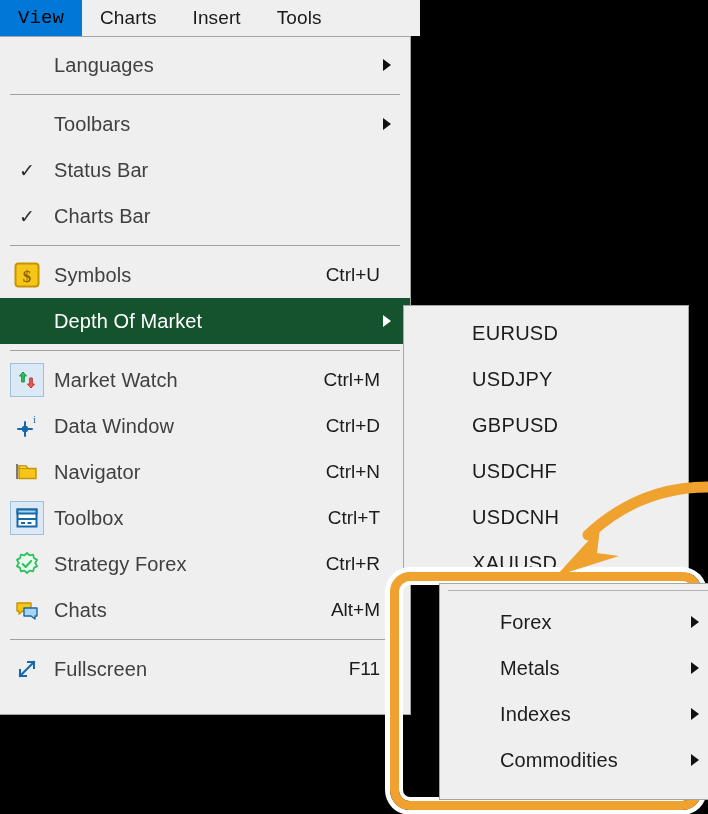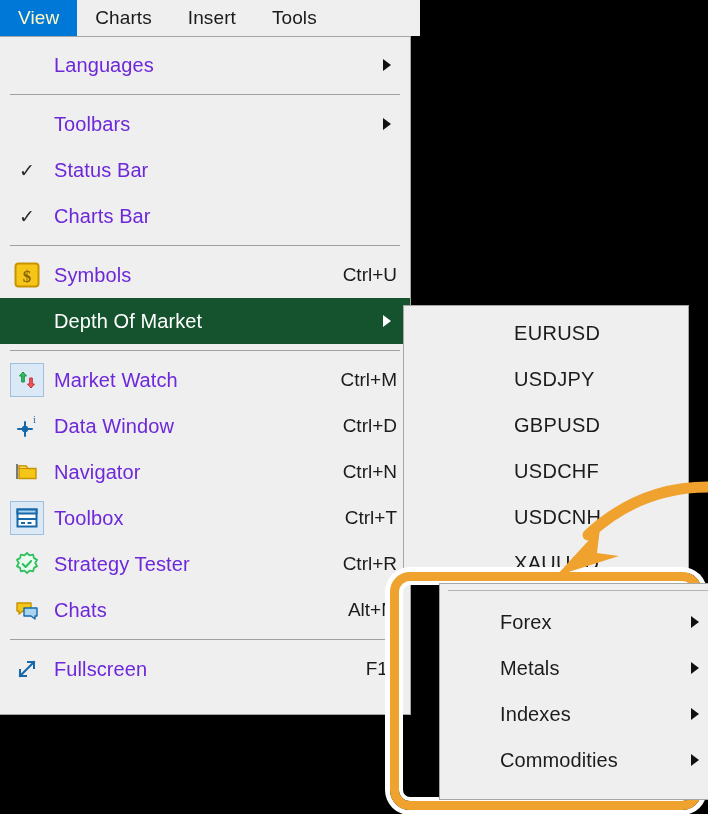--- a/index.html
+++ b/index.html
@@ -34,21 +34,22 @@
     justify-content: center;
     padding: 0 18px;
     font-size: 19px;
     color: #1a1a1a;
     letter-spacing: .1px;
     height: 36px;
     box-sizing: border-box;
   }
   .menubar-item.active {
     background: #0078d7;
-    color: #fef9c3;
+    color: #000000;
+    font-family: Liberation Mono, monospace;
   }
 
   
   .menu-panel {
     position: absolute;
     background: #efeff0;
     border: 1px solid #a6a6a6;
     box-sizing: border-box;
   }
   #view-menu {
@@ -83,28 +84,28 @@
   }
   .mi .icoslot {
     width: 54px;
     min-width: 54px;
     display: flex;
     align-items: center;
     justify-content: center;
   }
   .mi .label {
     font-size: 20px;
-    color: #6d28d9;
+    color: #404040;
     white-space: nowrap;
     letter-spacing: .1px;
   }
   .mi.highlight .label { color: #ffffff; }
   .mi .accel {
     position: absolute;
-    right: 13px;
+    right: 30px;
     top: 50%;
     transform: translateY(-50%);
     font-size: 19px;
     color: #1c1c1c;
     white-space: nowrap;
   }
   .mi .arrow {
     position: absolute;
     right: 19px;
     top: 50%;
@@ -145,21 +146,20 @@
   }
   #dom-submenu .smi {
     height: 46px;
     display: flex;
     align-items: center;
     padding-left: 68px;
     font-size: 20px;
     color: #1c1c1c;
     box-sizing: border-box;
     letter-spacing: .3px;
-    margin-left: 42px;
   }
 
   
   #group-submenu {
     left: 403px;
     top: 583px;
     width: 286px;
     height: 217px;
     z-index: 9;
     padding-top: 4px;
@@ -345,21 +345,21 @@
 
   <div class="mi">
     <span class="icoslot">
       <span class="icowrap">
         <svg width="26" height="26" viewBox="0 0 26 26">
           <path d="M13 2 l2.6 2.4 3.5 -0.8 0.9 3.5 3.1 1.8 -1.9 3.1 1.9 3.1 -3.1 1.8 -0.9 3.5 -3.5 -0.8 -2.6 2.4 -2.6 -2.4 -3.5 0.8 -0.9 -3.5 -3.1 -1.8 1.9 -3.1 -1.9 -3.1 3.1 -1.8 0.9 -3.5 3.5 0.8 z" fill="#e9fbee" stroke="#2fbf5c" stroke-width="1.8" stroke-linejoin="round"></path>
           <path d="M8.6 13 l3 3 5.6 -6" fill="none" stroke="#2fbf5c" stroke-width="2" stroke-linecap="round" stroke-linejoin="round"></path>
         </svg>
       </span>
     </span>
-    <span class="label">Strategy Tester</span>
+    <span class="label">Strategy Forex</span>
     <span class="accel">Ctrl+R</span>
   </div>
 
   <div class="mi">
     <span class="icoslot">
       <span class="icowrap">
         <svg width="26" height="26" viewBox="0 0 26 26">
           <path d="M3 6 h14 v8 h-8 l-4 3 v-3 h-2 z" fill="#f5c518" stroke="#c79400" stroke-width="1.4" stroke-linejoin="round"></path>
           <path d="M10 11 h13 v8 h-2 v3 l-4 -3 h-7 z" fill="#a9d4f0" stroke="#1668a8" stroke-width="1.4" stroke-linejoin="round"></path>
         </svg>

